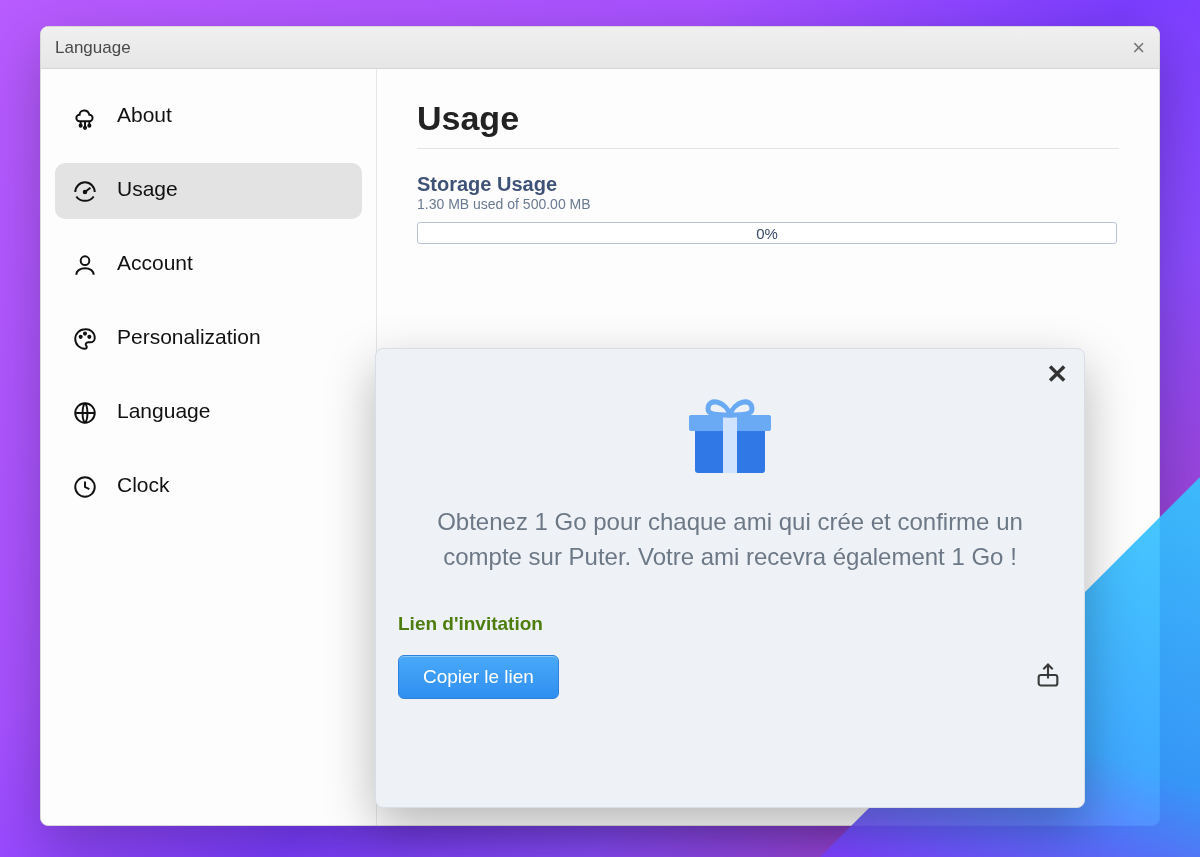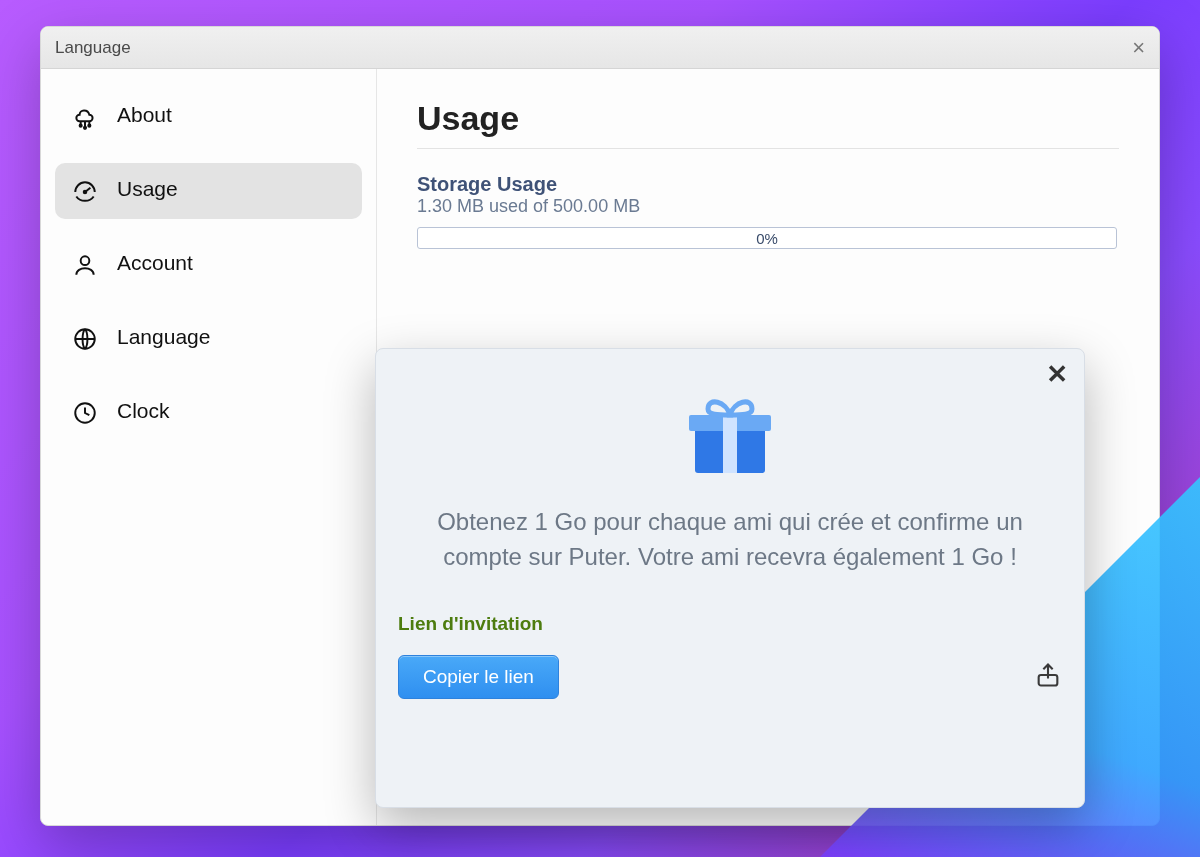--- a/index.html
+++ b/index.html
@@ -40,21 +40,21 @@
     cursor:pointer; margin-bottom:18px;
   }
   .nav-item.active { background:#e3e3e3; }
   .nav-item .ic { width:28px; height:28px; display:flex; align-items:center; justify-content:center; }
   .nav-item svg { width:26px; height:26px; stroke:#111; stroke-width:1.8; fill:none; }
 
   .main { flex:1; padding: 30px 40px; overflow:hidden; position:relative; }
   .main h1 { font-size:34px; font-weight:700; color:#222; margin-bottom:10px; }
   .rule { border:none; border-top:1px solid #e3e3e3; margin-bottom:24px; }
   .section-h { font-size:20px; font-weight:700; color:#3f5277; margin-bottom:0; }
-  .section-sub { font-size:18px; color:#6a7a92; margin-bottom:10px; }
+  .section-sub { font-size:14px; color:#6a7a92; margin-bottom:10px; }
   .progress { width:700px; height:22px; border:1px solid #b9c3d6; background:#fff; border-radius:3px;
     display:flex; align-items:center; justify-content:center; font-size:15px; color:#394b6a; }
 
   .hidden-line{ color:#6a7a92; font-size:18px; margin-top:480px; filter:blur(0.5px); opacity:.7;}
 
   
   .modal {
     position:absolute; left:375px; top:348px; width:710px; height:460px;
     background:#eef2f6; border-radius:8px; box-shadow:0 18px 50px rgba(0,0,0,.28);
     border:1px solid #d8dee6;
@@ -119,20 +119,31 @@
         <div class="nav-item">
           <span class="ic">
             <svg viewBox="0 0 24 24">
                 <circle cx="12" cy="8" r="4"></circle>
                 <path d="M4 21c0-4 4-6 8-6s8 2 8 6"></path>
               </svg>
           </span>
           <span>Account</span>
         </div>
 
+        <div class="nav-item">
+          <span class="ic">
+            <svg viewBox="0 0 24 24">
+                <path d="M12 3a9 9 0 1 0 0 18c2 0 2-2 1-3s0-3 2-3h2a4 4 0 0 0 4-4 8 8 0 0 0-9-8z"></path>
+                <circle cx="8" cy="10" r="1"></circle>
+                <circle cx="12" cy="7" r="1"></circle>
+                <circle cx="16" cy="10" r="1"></circle>
+              </svg>
+          </span>
+          <span>Personalization</span>
+        </div>
 
         <div class="nav-item">
           <span class="ic">
             <svg viewBox="0 0 24 24">
                 <circle cx="12" cy="12" r="9"></circle>
                 <path d="M3 12h18M12 3c3 3 3 15 0 18M12 3c-3 3-3 15 0 18"></path>
               </svg>
           </span>
           <span>Language</span>
         </div>

